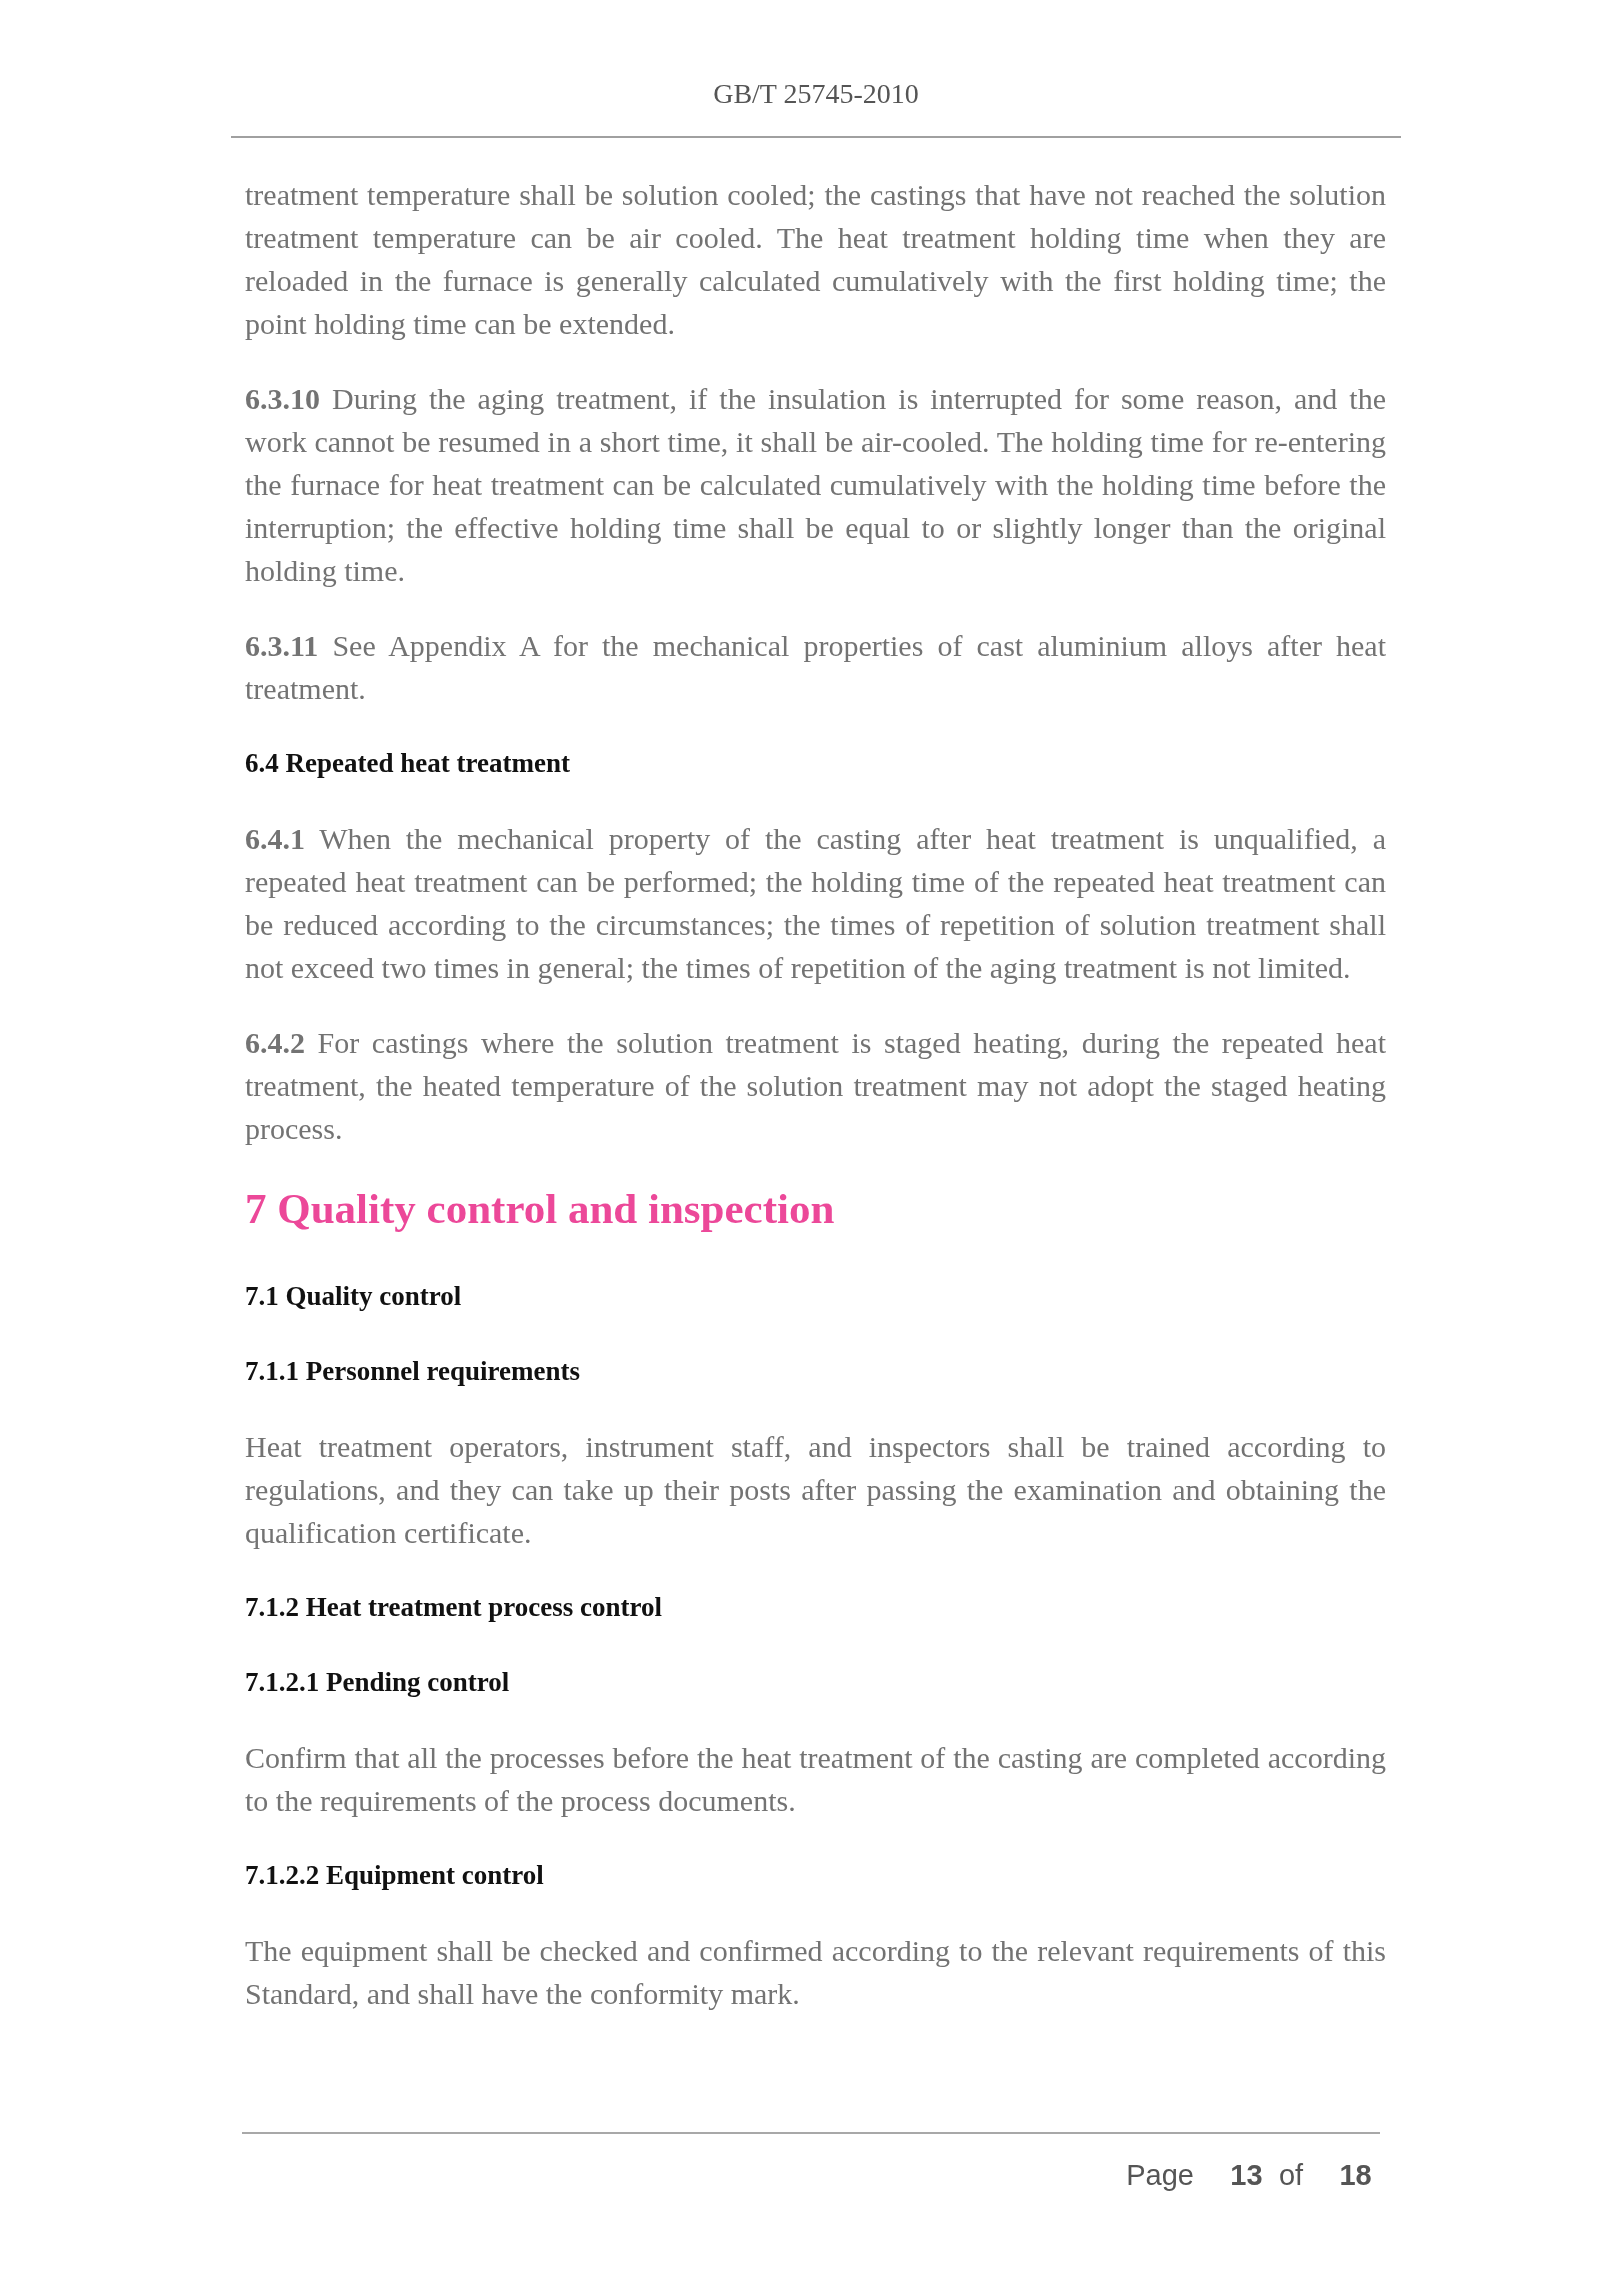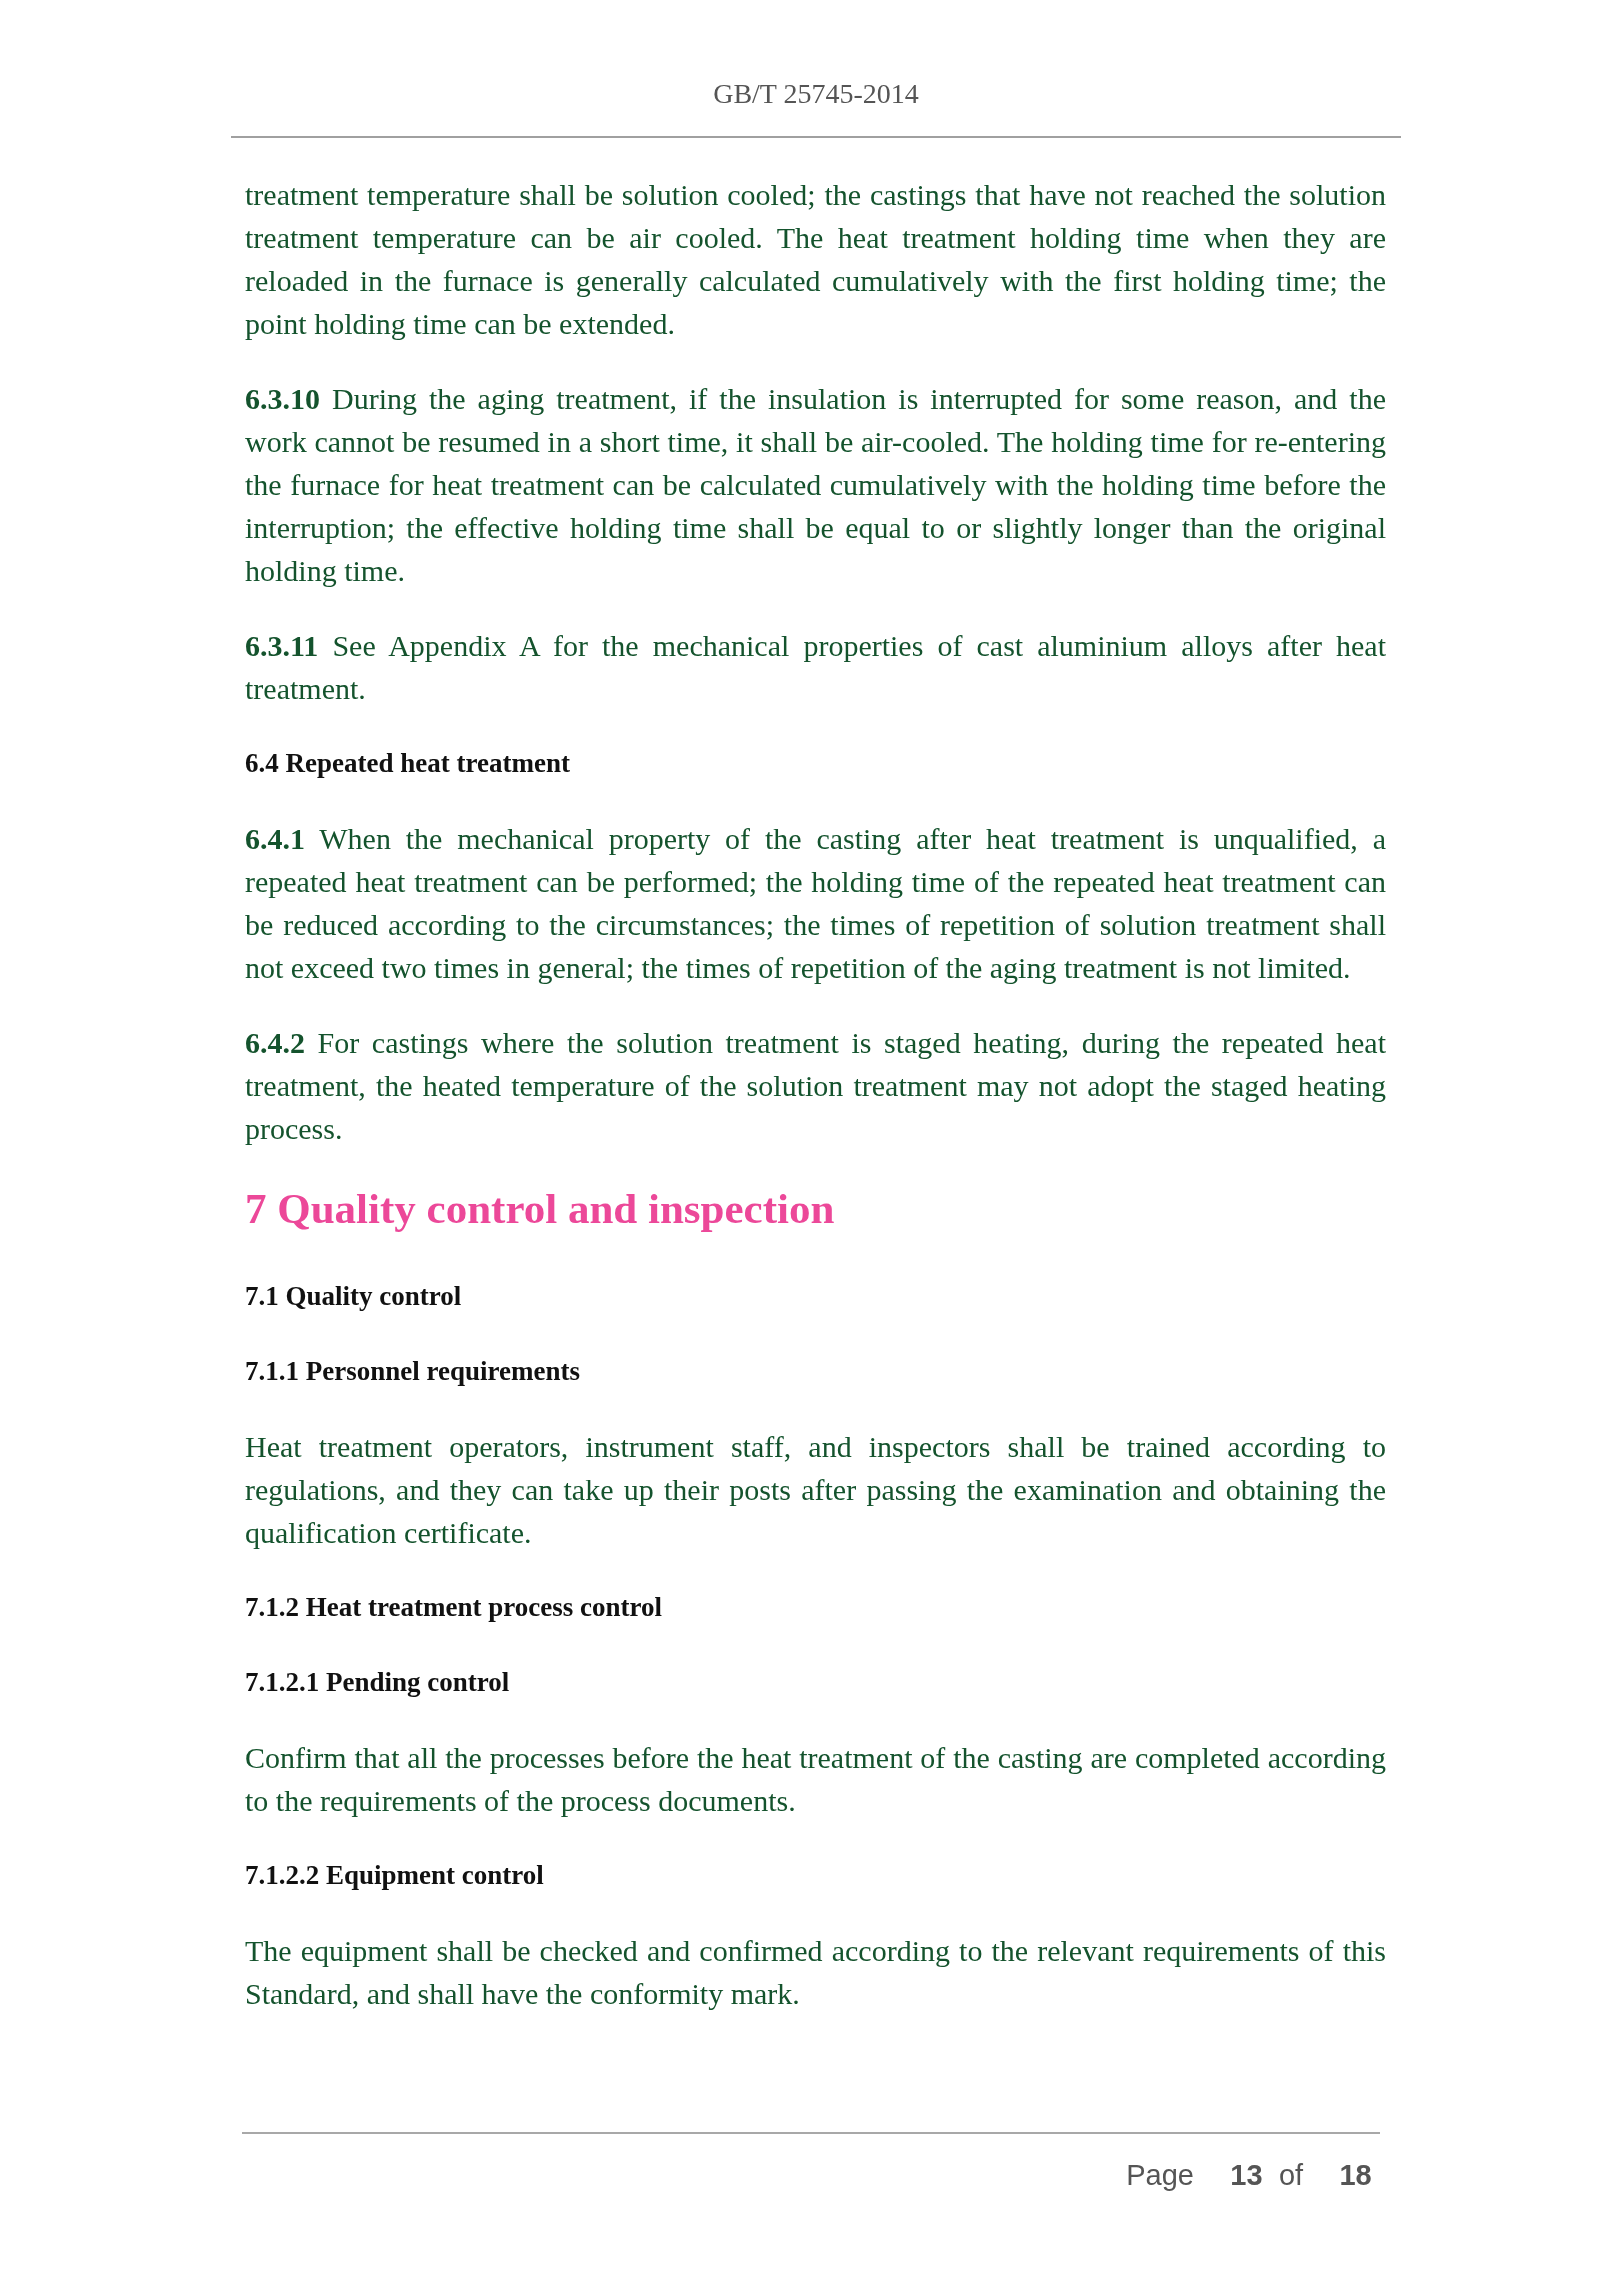--- a/index.html
+++ b/index.html
@@ -41,21 +41,21 @@
     position: absolute;
     left: 245px;
     top: 173px;
     width: 1141px;
   }
   .para {
     font-size: 30px;
     line-height: 43px;
     text-align: justify;
     margin: 0 0 32px 0;
-    color: #14532d;
+    color: #737373;
   }
   .para b {
     font-weight: bold;
   }
   .subhead {
     font-size: 27px;
     line-height: 43px;
     font-weight: bold;
     margin: 0 0 32px 0;
   }
@@ -107,21 +107,21 @@
   .footer .right .num {
     font-weight: bold;
     margin-left: 20px;
   }
   .footer .gap { display: inline-block; width: 8.3px; }
 </style>
 </head>
 <body>
 
 <div class="page-header">
-  <span class="doc-code">GB/T 25745-2014</span>
+  <span class="doc-code">GB/T 25745-2010</span>
 </div>
 <div class="header-rule"></div>
 
 <div class="content">
 
   <p class="para">treatment temperature shall be solution cooled; the castings that have not reached the solution treatment temperature can be air cooled. The heat treatment holding time when they are reloaded in the furnace is generally calculated cumulatively with the first holding time; the point holding time can be extended.</p>
 
   <p class="para"><b>6.3.10</b><span> During the aging treatment, if the insulation is interrupted for some reason, and the work cannot be resumed in a short time, it shall be air-cooled. The holding time for re-entering the furnace for heat treatment can be calculated cumulatively with the holding time before the interruption; the effective holding time shall be equal to or slightly longer than the original holding time.</span></p>
 
   <p class="para"><b>6.3.11</b><span> See Appendix A for the mechanical properties of cast aluminium alloys after heat treatment.</span></p>

